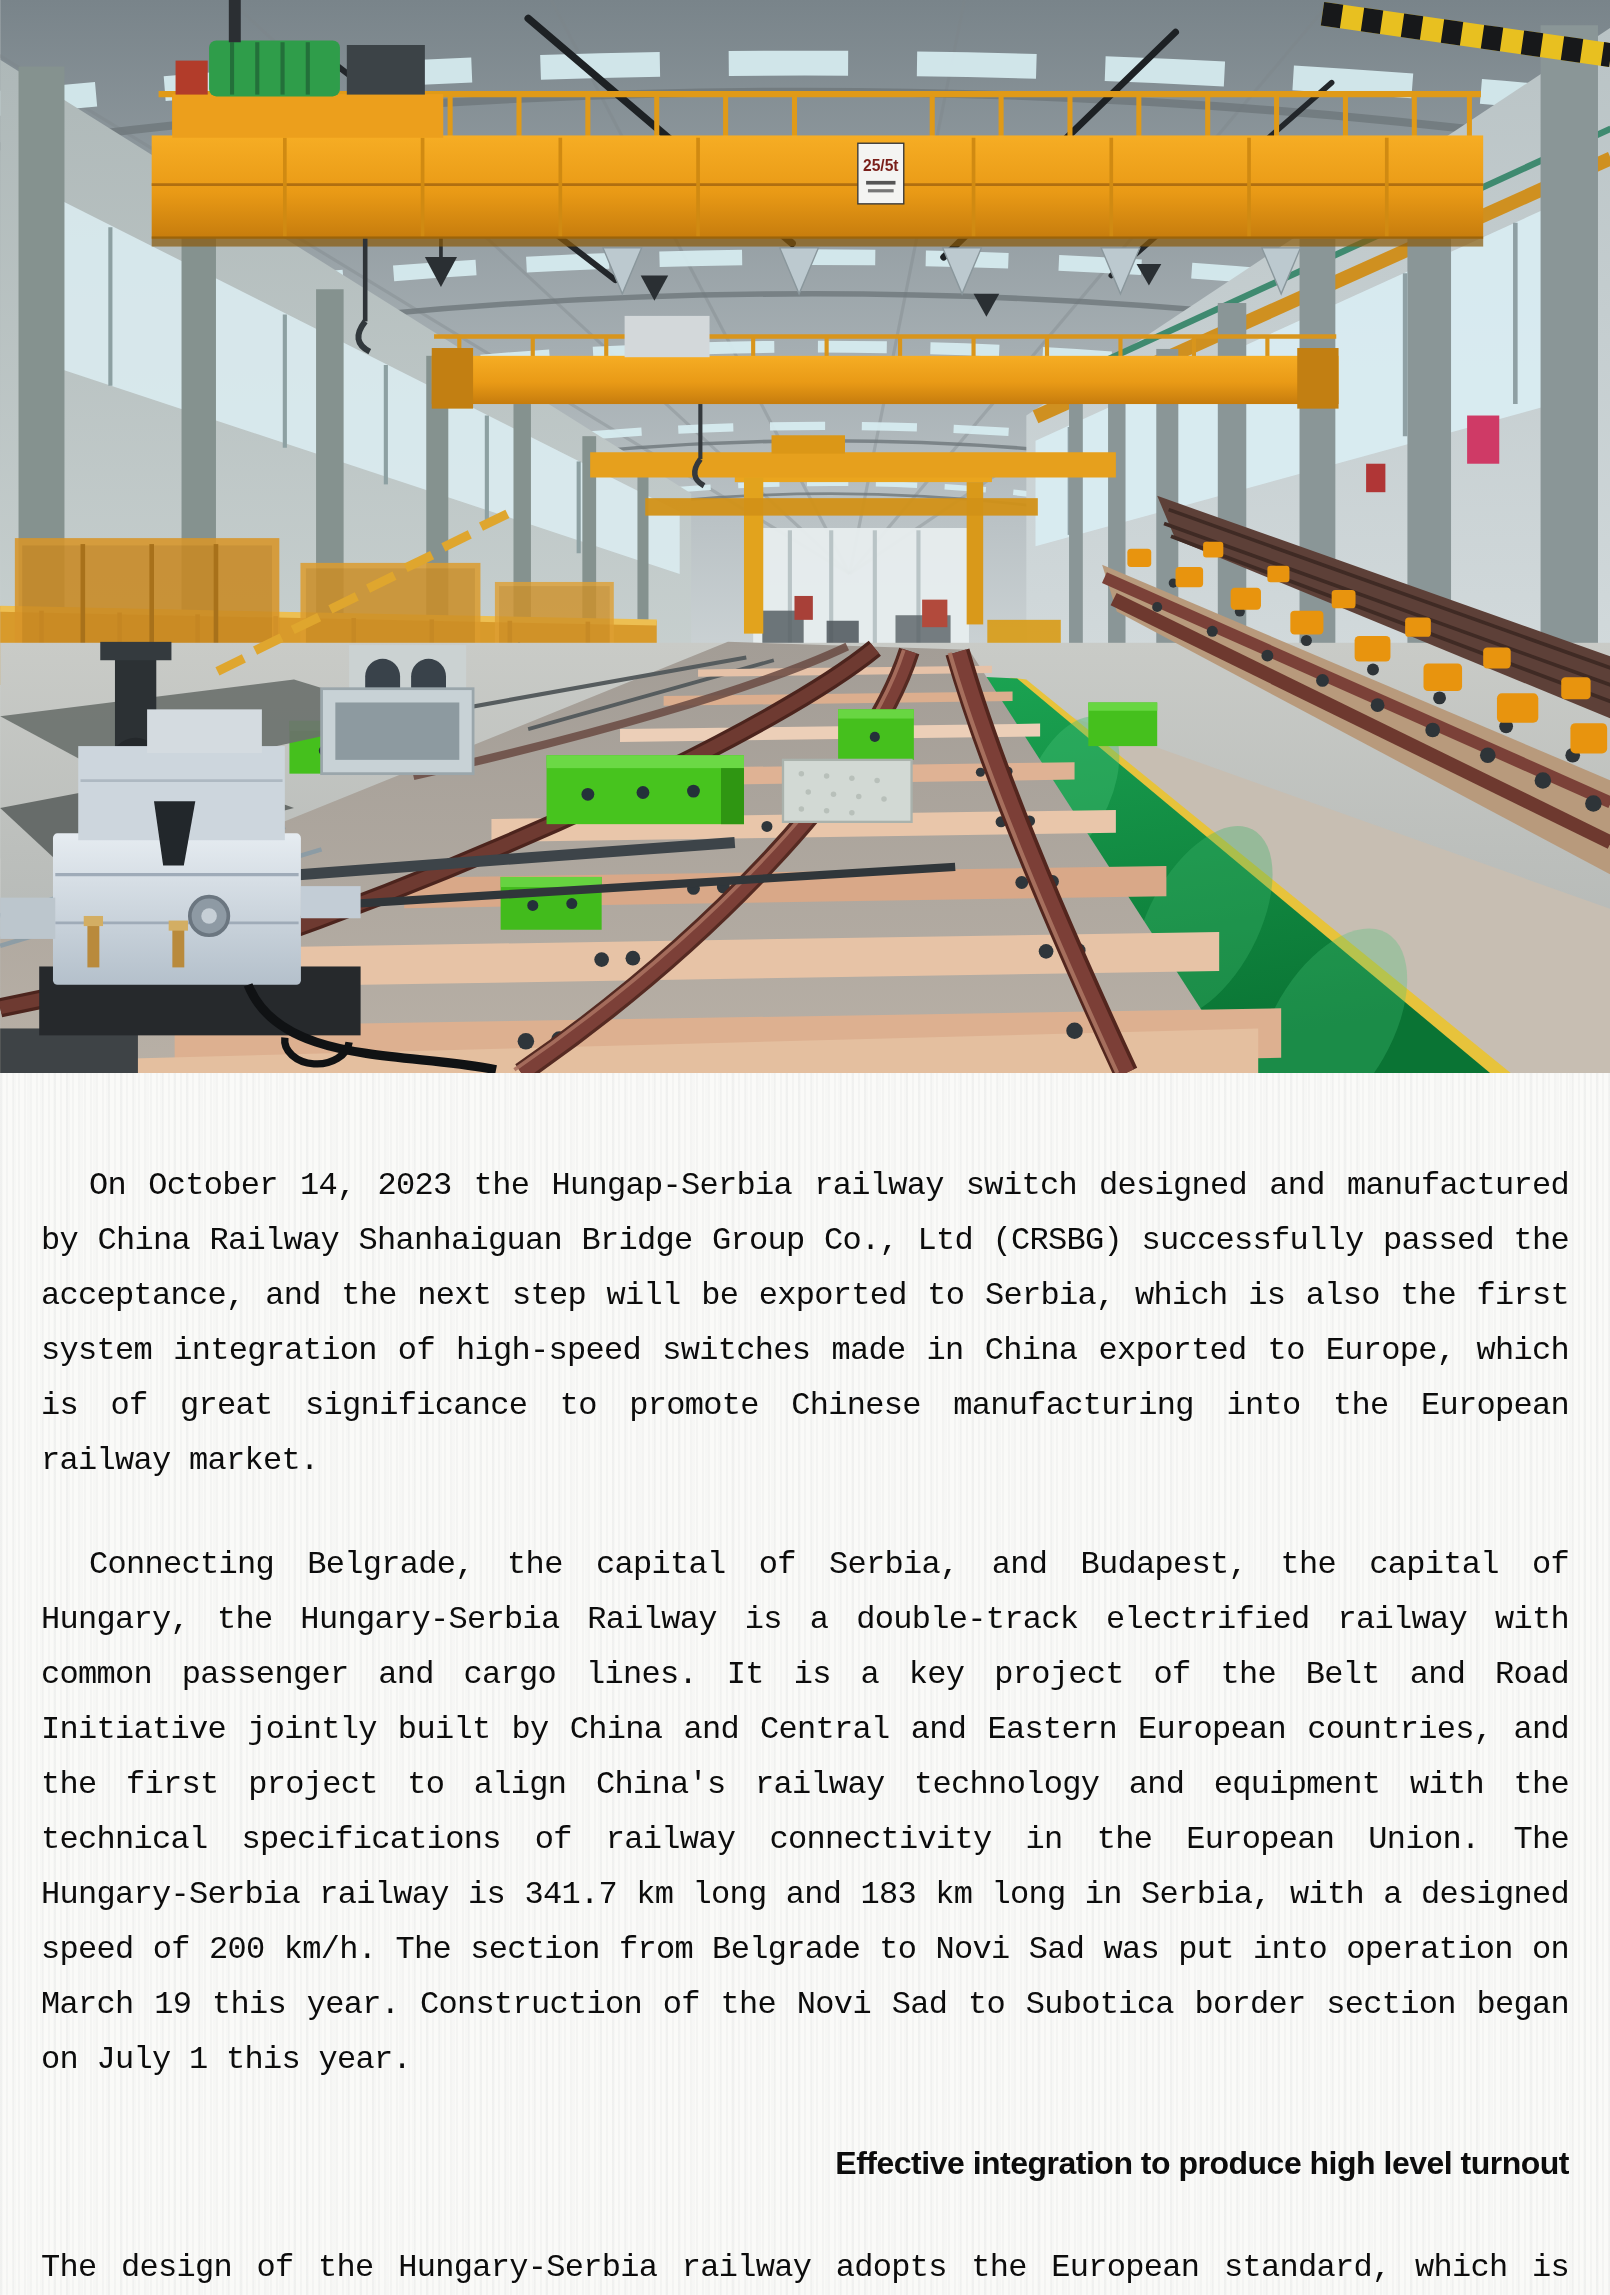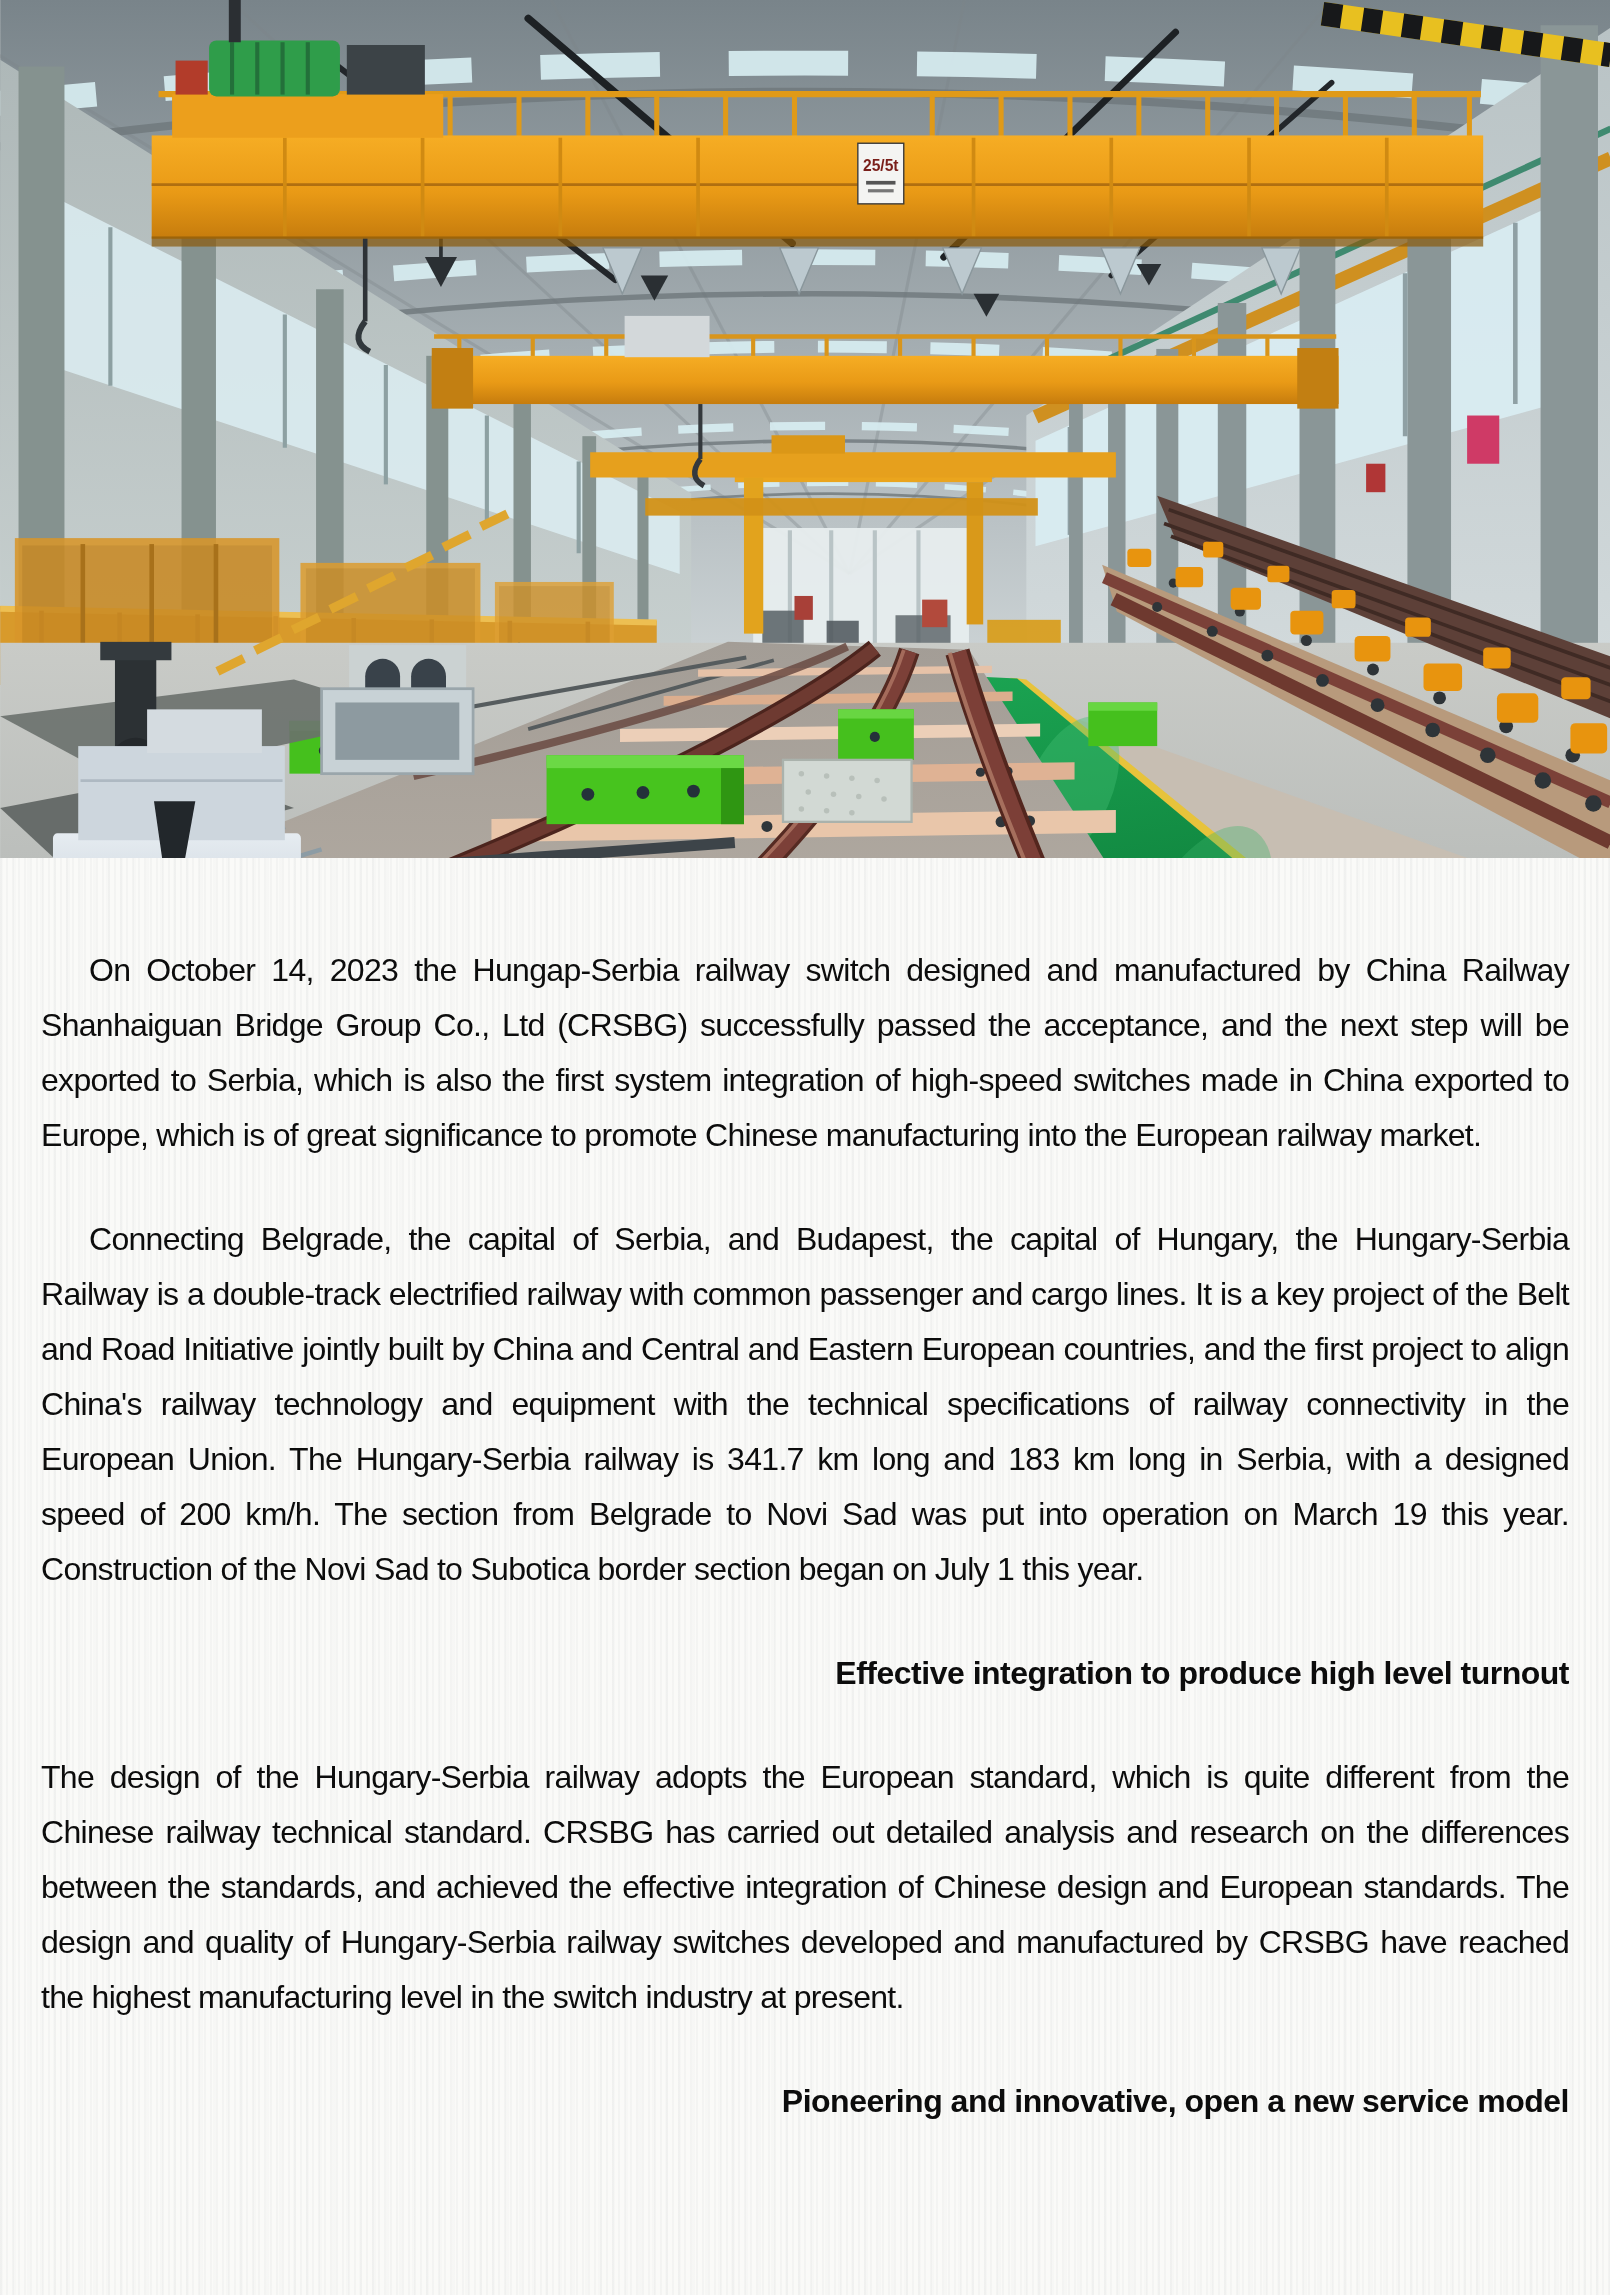--- a/index.html
+++ b/index.html
@@ -7,31 +7,31 @@
     position:relative;
     width:1611px;height:3569px;
     margin:0 auto;
     overflow:hidden;
     font-family:"Liberation Sans",sans-serif;
     background-color:#fafaf8;
     background-image:
       repeating-linear-gradient(90deg, rgba(120,128,134,0.05) 0px, rgba(120,128,134,0.05) 1.8px, transparent 1.8px, transparent 6px),
       repeating-linear-gradient(90deg, rgba(150,158,164,0.035) 0px, rgba(150,158,164,0.035) 3.2px, transparent 3.2px, transparent 13.3px);
   }
-  .hero{width:1611px;height:858px;overflow:hidden;line-height:0;}
+  .hero{width:1611px;height:1073px;overflow:hidden;line-height:0;}
   .hero svg{display:block;width:1611px;height:1073px;}
   .article{
     padding:85px 42px 0 41px;
     font-size:32px;
     line-height:55px;
     letter-spacing:-0.7px;
     text-align:justify;
     color:#0c0c0c;
   }
-  .article p{margin:0 0 49px 0;font-weight:400;}
+  .article p{margin:0 0 49px 0;font-weight:400;font-family:Liberation Mono, monospace;}
   .article p.indent{text-indent:48px;}
   .article h2{
     margin:0 0 49px 0;
     font-size:32px;line-height:55px;
     font-weight:700;letter-spacing:-0.5px;
     text-align:right;
   }
 </style>
 </head>
 <body>

